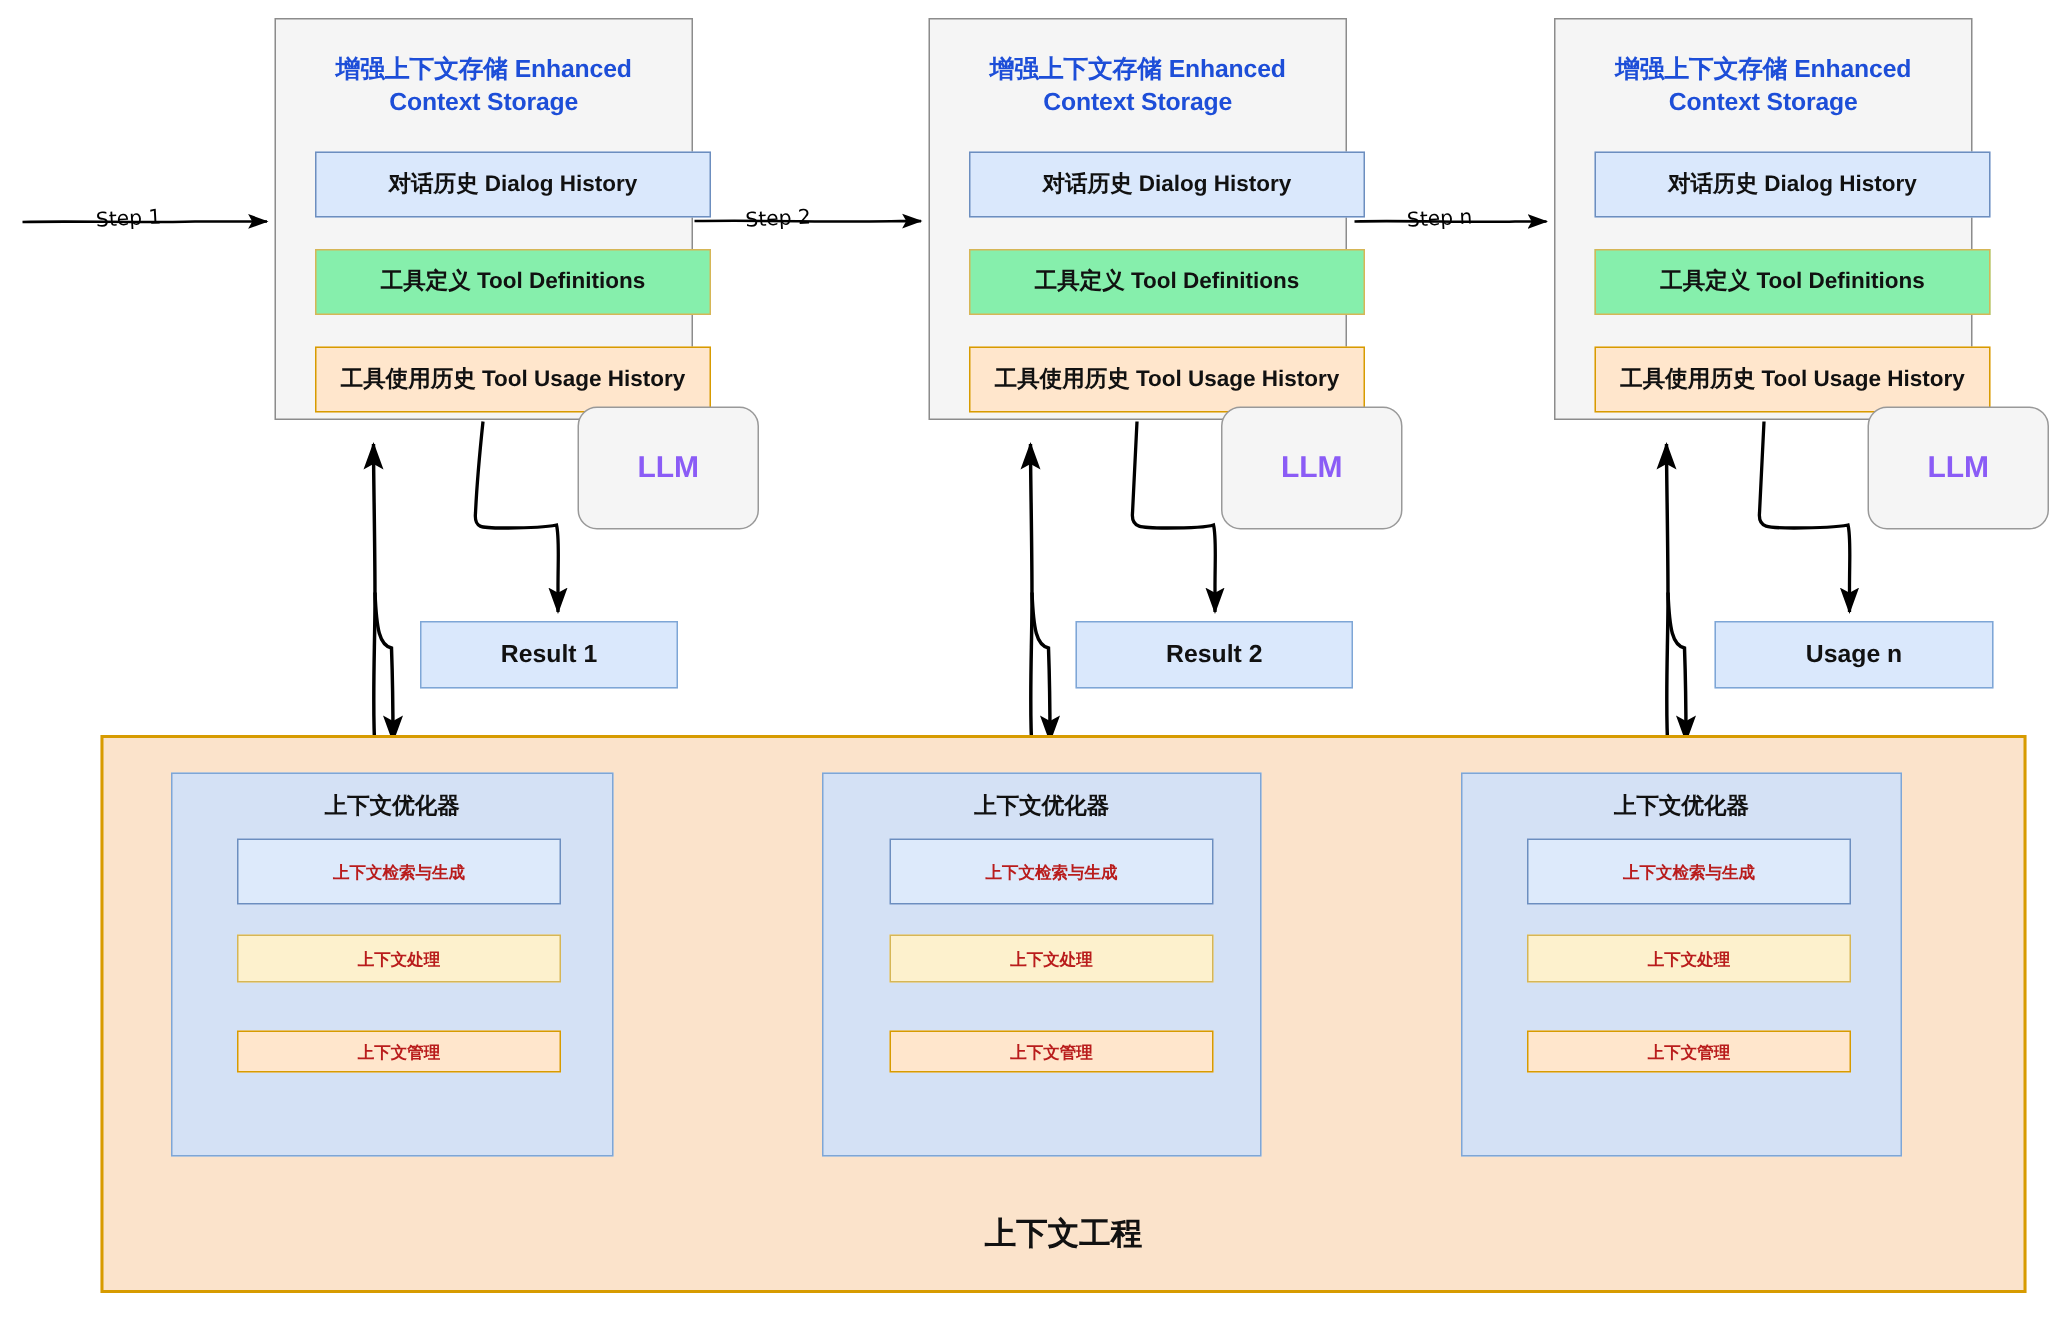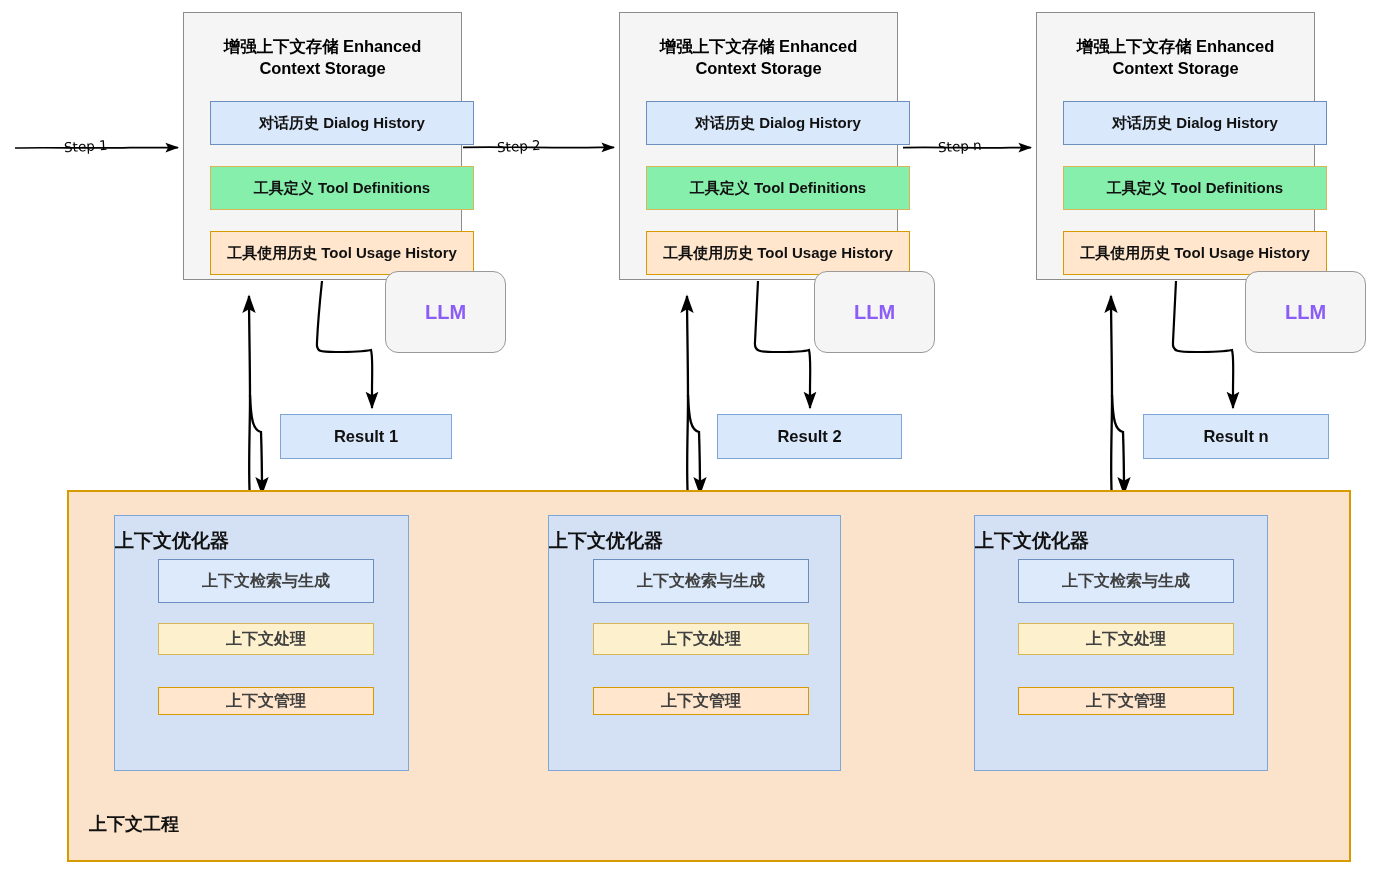--- a/index.html
+++ b/index.html
@@ -23,21 +23,21 @@
     width:279px;
     height:268px;
     top:12px;
   }
   .storage-title{
     position:absolute;
     left:8px; right:8px; top:22px;
     text-align:center;
     font-size:16.5px;
     font-weight:700;
-    color:#000000;
+    color:#1d4ed8;
     line-height:1.35;
     letter-spacing:-0.1px;
   }
   .slot{
     position:absolute;
     left:26px;
     width:264px;
     display:flex;
     align-items:center;
     justify-content:center;
@@ -78,38 +78,38 @@
 
   
   .ctx-eng{
     left:67px;top:490px;width:1284px;height:372px;
     background:#fbe3cb;
     border:2px solid #d79b00;
   }
   .ctx-eng-label{
     position:absolute;
     left:0;right:0;bottom:24px;
-    text-align:left;
-    font-size:18px;font-weight:700;color:#111111;padding-left:20px;
+    text-align:center;
+    font-size:21px;font-weight:700;color:#111111;
   }
 
   
   .optimizer{
     top:515px;height:256px;
     background:#d4e1f5;
     border:1.5px solid #7ea6d6;
   }
   .opt-title{
     position:absolute;left:0;right:0;top:12px;
-    text-align:left;font-size:19px;font-weight:700;color:#111111;
+    text-align:center;font-size:15px;font-weight:700;color:#111111;
   }
   .opt-slot{
     position:absolute;
     display:flex;align-items:center;justify-content:center;
-    font-size:16px;font-weight:700;color:#404040;
+    font-size:11px;font-weight:700;color:#b91c1c;
     box-sizing:border-box;
     text-align:center;
   }
   .opt-slot-a{background:#ddeafb;border:1.4px solid #6c8ebf;}
   .opt-slot-b{background:#fdf1cd;border:1.4px solid #d6b656;}
   .opt-slot-c{background:#ffe6cc;border:1.4px solid #d79b00;}
   .opt-1{top:43px;height:44px;}
   .opt-2{top:107px;height:32px;}
   .opt-3{top:171px;height:28px;}
 
@@ -220,21 +220,21 @@
     <div class="abs slot slot-blue slot-1">对话历史 Dialog History</div>
     <div class="abs slot slot-yellow slot-2">工具定义 Tool Definitions</div>
     <div class="abs slot slot-orange slot-3">工具使用历史 Tool Usage History</div>
   </div>
 
   <div class="abs llm-box" style="left:1245px;">
     <span>LLM</span>
   </div>
 
   <div class="abs result-box" style="left:1143px;width:186px;">
-    <span>Result n</span>
+    <span>Usage n</span>
   </div>
 
   <div class="abs ctx-eng">
     <div class="ctx-eng-label">上下文工程</div>
   </div>
 
   <div class="abs optimizer" style="left:114px;width:295px;">
     <div class="opt-title">上下文优化器</div>
     <div class="opt-slot opt-slot-a opt-1" style="left:43px;width:216px;">上下文检索与生成</div>
     <div class="opt-slot opt-slot-b opt-2" style="left:43px;width:216px;">上下文处理</div>

